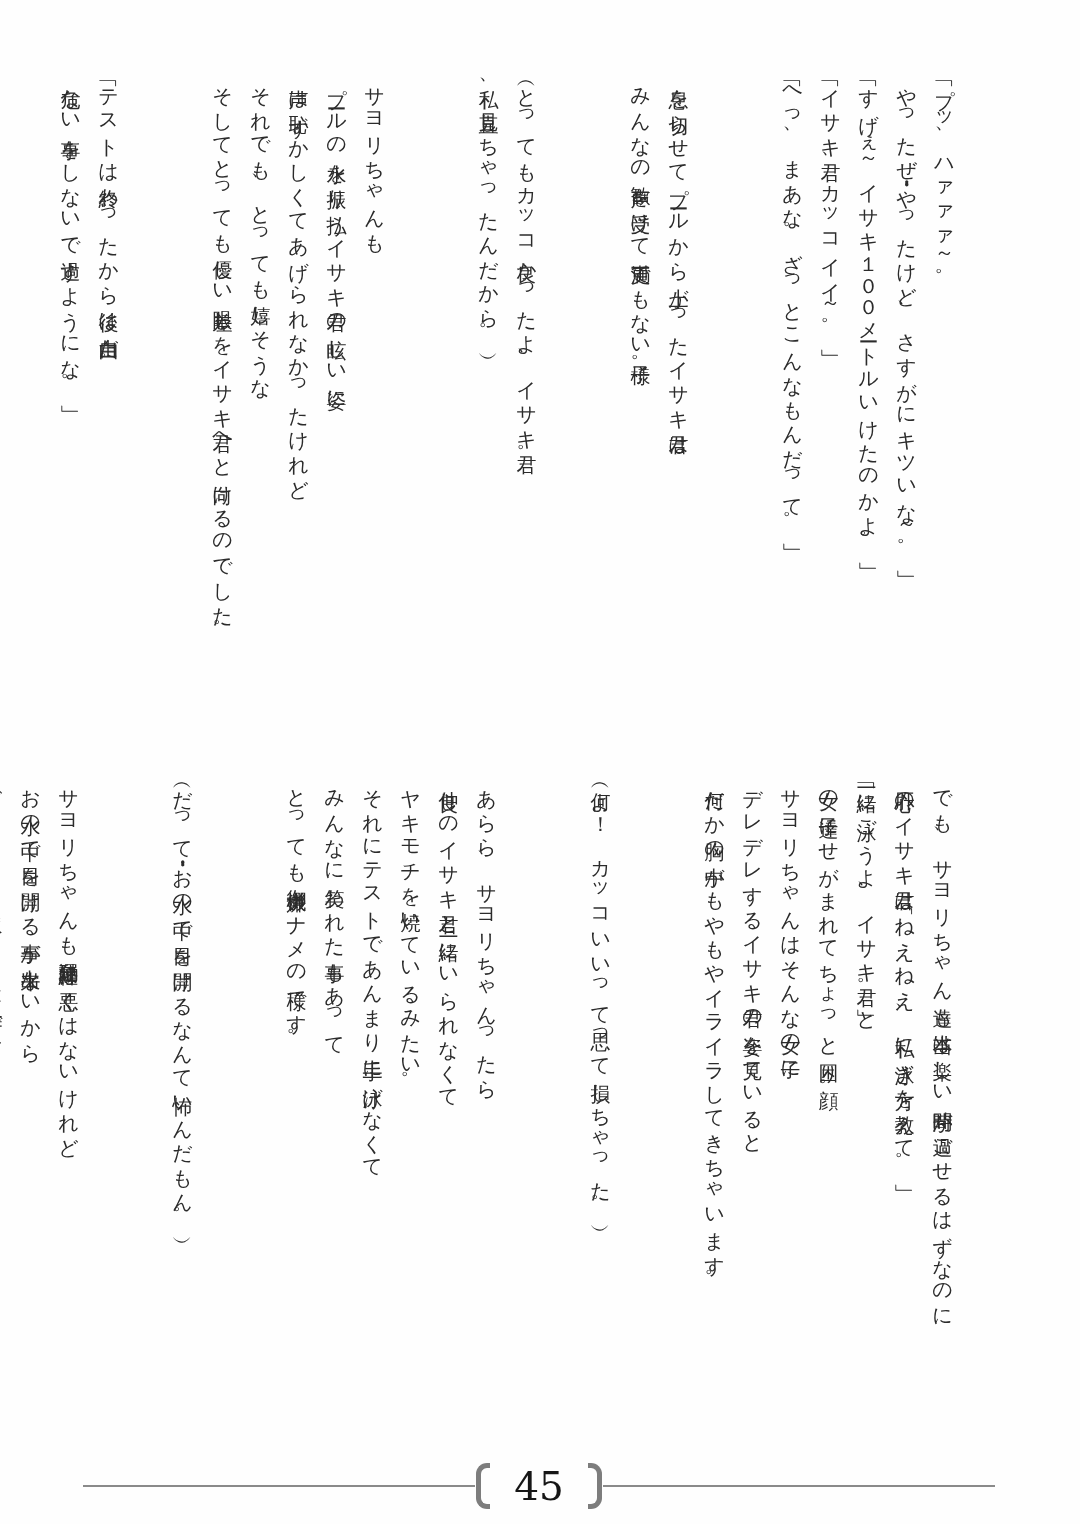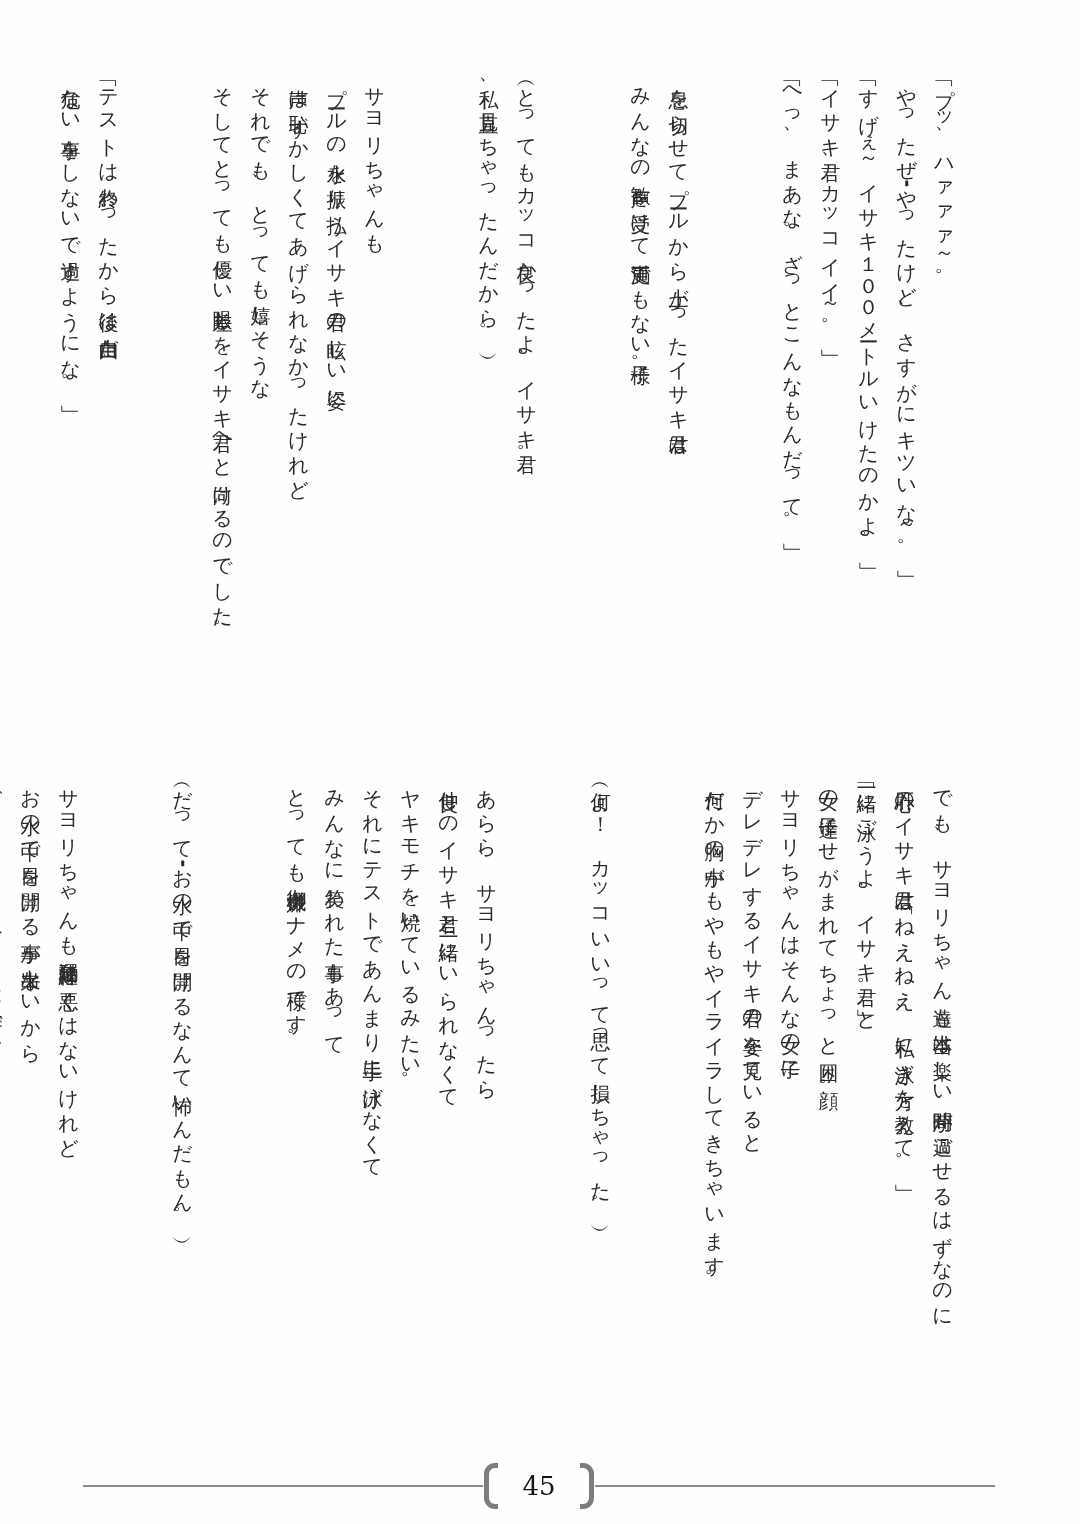--- a/index.html
+++ b/index.html
@@ -65,21 +65,21 @@
     border-right: none;
     border-radius: 11px 0 0 11px;
     margin-left: 1px;
   }
   .bracket-right {
     border-left: none;
     border-radius: 0 11px 11px 0;
     margin-right: 1px;
   }
   .page-num {
-    font-size: 26px;
+    font-size: 39px;
     line-height: 1;
     color: #161616;
     padding: 0 24px;
     font-family: "DejaVu Serif", "Liberation Serif", serif;
   }
 </style>
 </head>
 <body>
 
 <div class="page">

